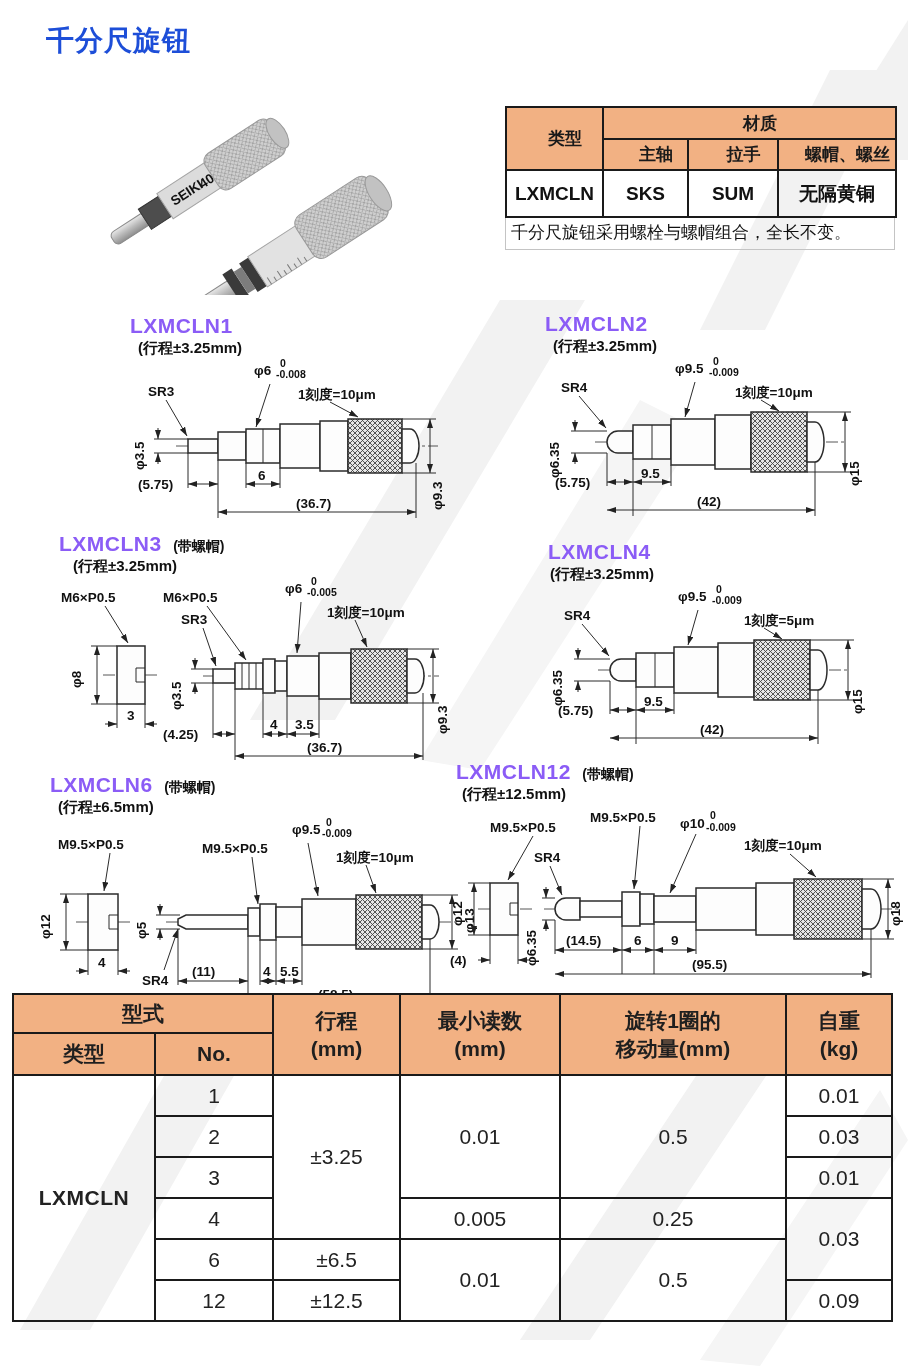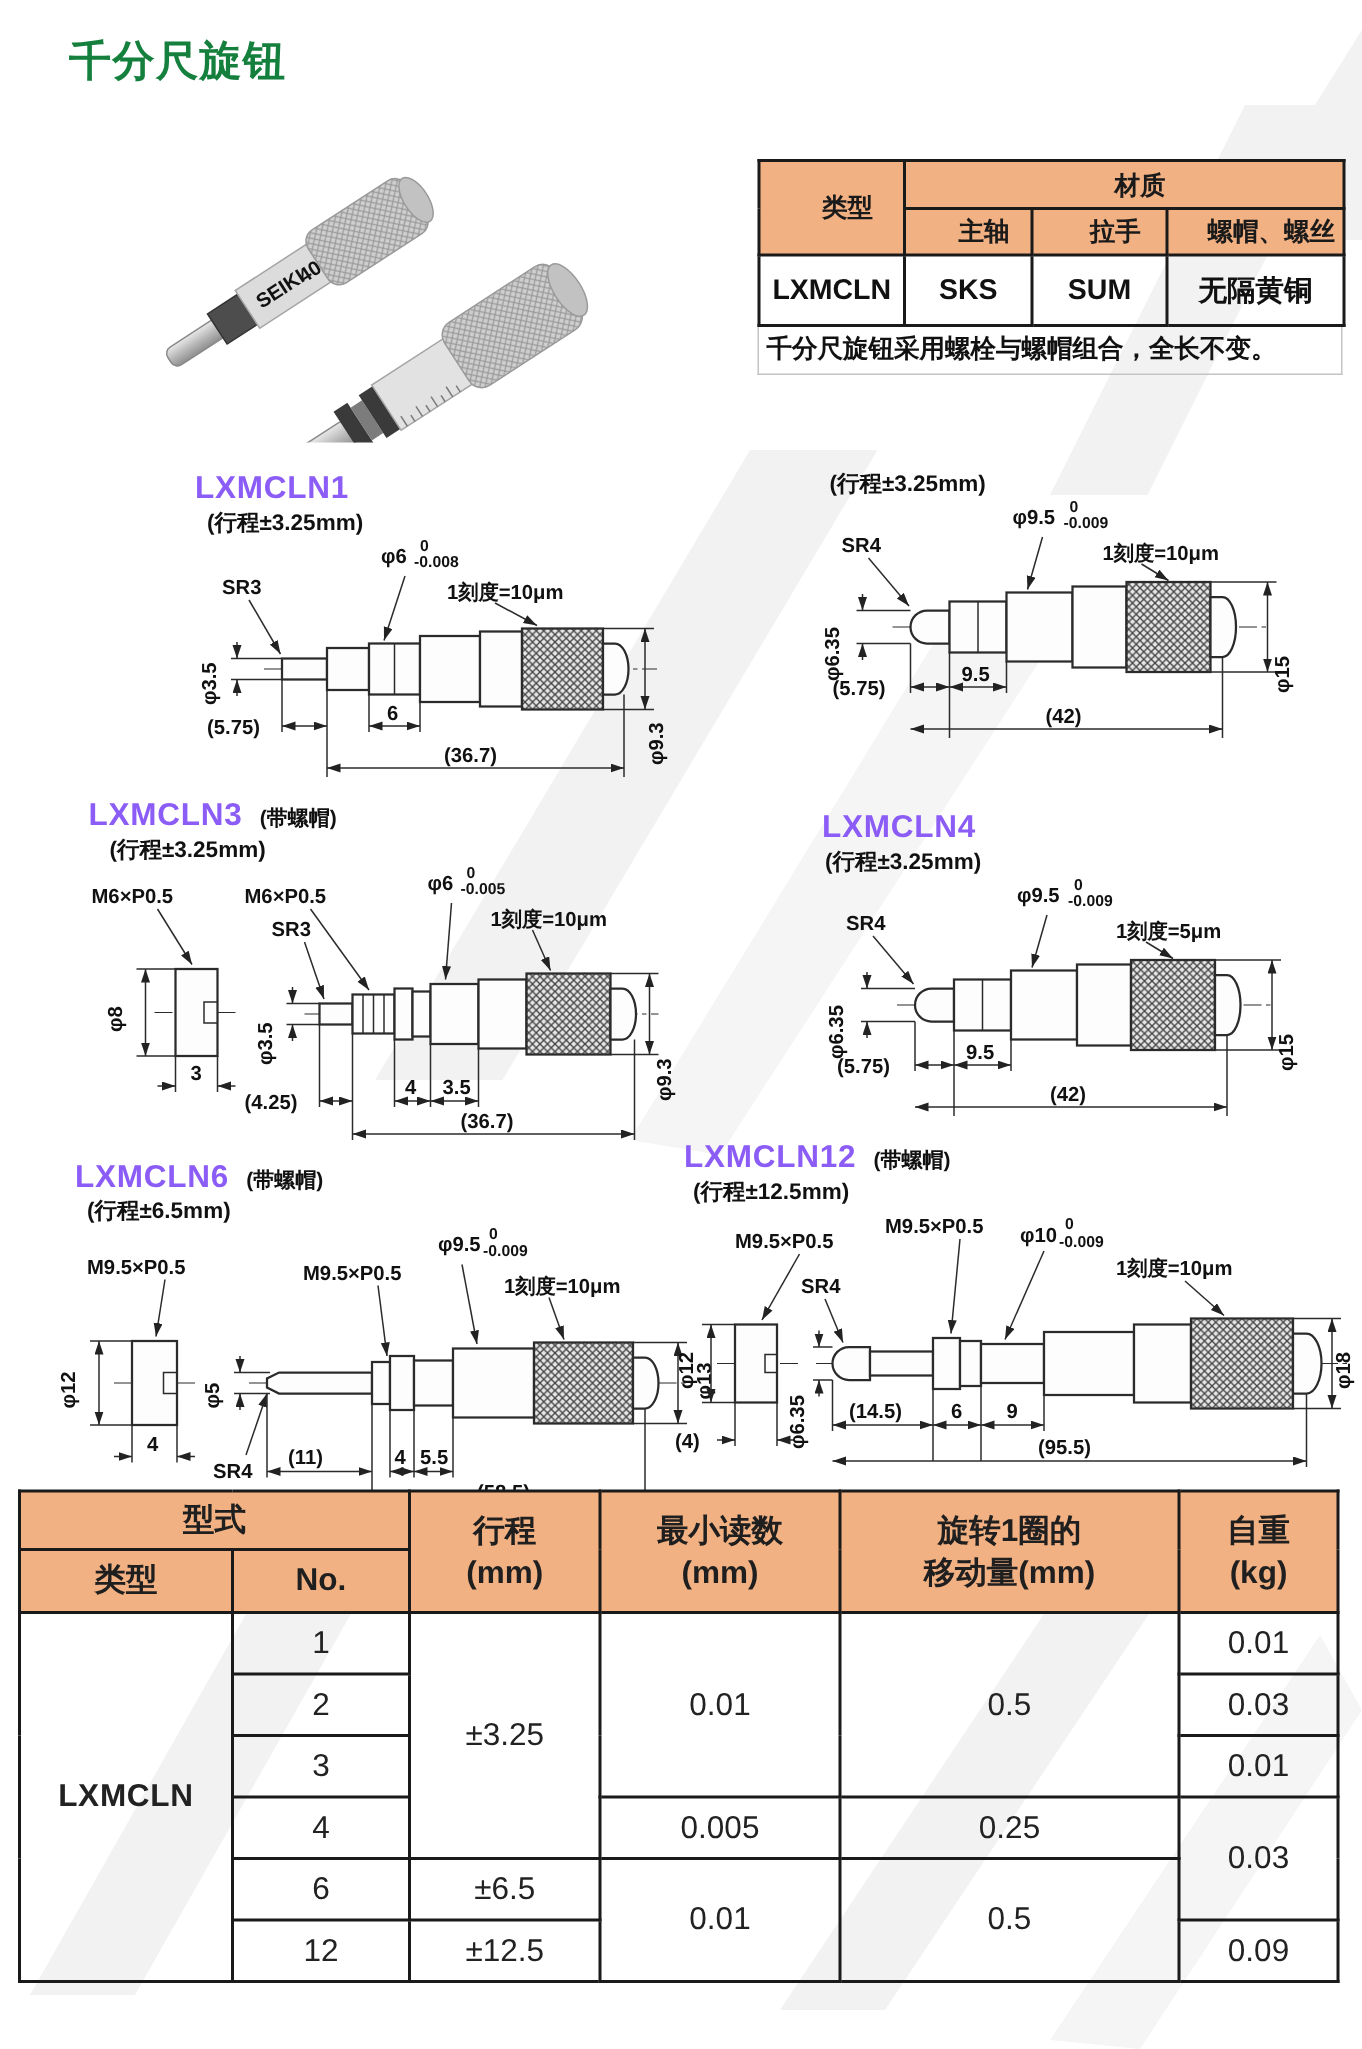--- a/index.html
+++ b/index.html
@@ -4,29 +4,29 @@
 <style>
   html,body{margin:0;padding:0;}
   body{
     width:908px;height:1366px;position:relative;background:#ffffff;
     font-family:"Liberation Sans",sans-serif;overflow:hidden;color:#111;
   }
   .wm{position:absolute;left:0;top:0;z-index:0;}
   .layer{position:absolute;z-index:2;}
 
   
-  #page-title{left:46px;top:22px;font-size:28px;font-weight:bold;color:#15803d;letter-spacing:1px;}
+  #page-title{left:46px;top:22px;font-size:28px;font-weight:bold;color:#1d4ed8;letter-spacing:1px;}
 
   
   #materials{left:505px;top:106px;width:390px;}
   #materials table{border-collapse:collapse;table-layout:fixed;width:390px;}
   #materials th,#materials td{border:2px solid #1a1a1a;text-align:center;padding:0;}
   #materials th{background:#f2b183;font-size:17px;font-weight:bold;color:#1a1a1a;padding-left:21px;}
   #materials td{font-size:19px;font-weight:bold;background:transparent;}
-  .mt-note{border:1px solid #c4c4c4;border-top:none;font-size:17px;font-weight:bold;
+  .mt-note{border:1px solid #c4c4c4;border-top:none;font-size:17px;font-weight:normal;
     padding:3px 5px 5px 5px;background:transparent;}
 
   
   .dg{position:absolute;z-index:2;}
   .dg-head{white-space:nowrap;}
   .dg-name{font-size:21px;color:#8b5cf6;font-weight:bold;letter-spacing:0.5px;}
   .dg-cap{font-size:14px;font-weight:bold;color:#111;margin-left:7px;}
   .dg-travel{font-size:15px;font-weight:bold;color:#111;margin:1px 0 0 8px;}
   svg text{font-family:"Liberation Sans",sans-serif;font-weight:bold;font-size:13.5px;fill:#111;}
   svg text.tsm{font-size:10.5px;}
@@ -186,20 +186,23 @@
     <text class="tsm" x="146" y="20">-0.008</text>
     <text x="168" y="41">1刻度=10μm</text>
     <text x="8" y="131">(5.75)</text>
     <text x="128" y="122">6</text>
     <text x="166" y="150">(36.7)</text>
     <text transform="rotate(-90 312 152)" x="312" y="152">φ9.3</text>
   </svg>
 </div>
 
 <div class="dg" style="left:545px;top:312px;">
+  <div class="dg-head">
+    <span class="dg-name">LXMCLN2</span>
+  </div>
   <div class="dg-travel">(行程±3.25mm)</div>
   <svg width="352" height="168" viewBox="0 0 352 168">
     <defs>
       <marker id="ar2" orient="auto-start-reverse" markerWidth="10" markerHeight="8" refX="9" refY="3" markerUnits="userSpaceOnUse">
         <path d="M0,0 L9,3 L0,6 Z" fill="#222"></path>
         </marker>
       <pattern id="kn2" width="5" height="5" patternUnits="userSpaceOnUse">
         <rect width="5" height="5" fill="#e6e6e6"></rect>
           <path d="M0,0L5,5 M5,0L0,5" stroke="#444" stroke-width="0.9"></path>
         </pattern>

